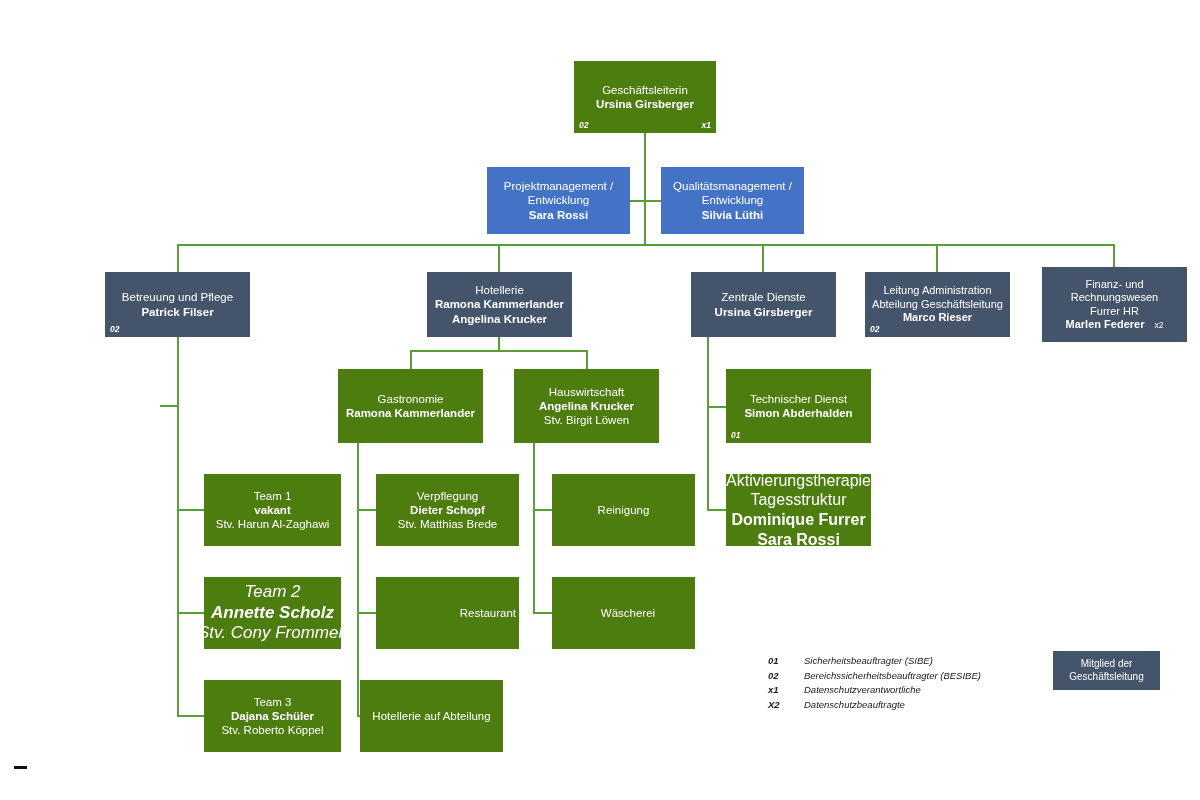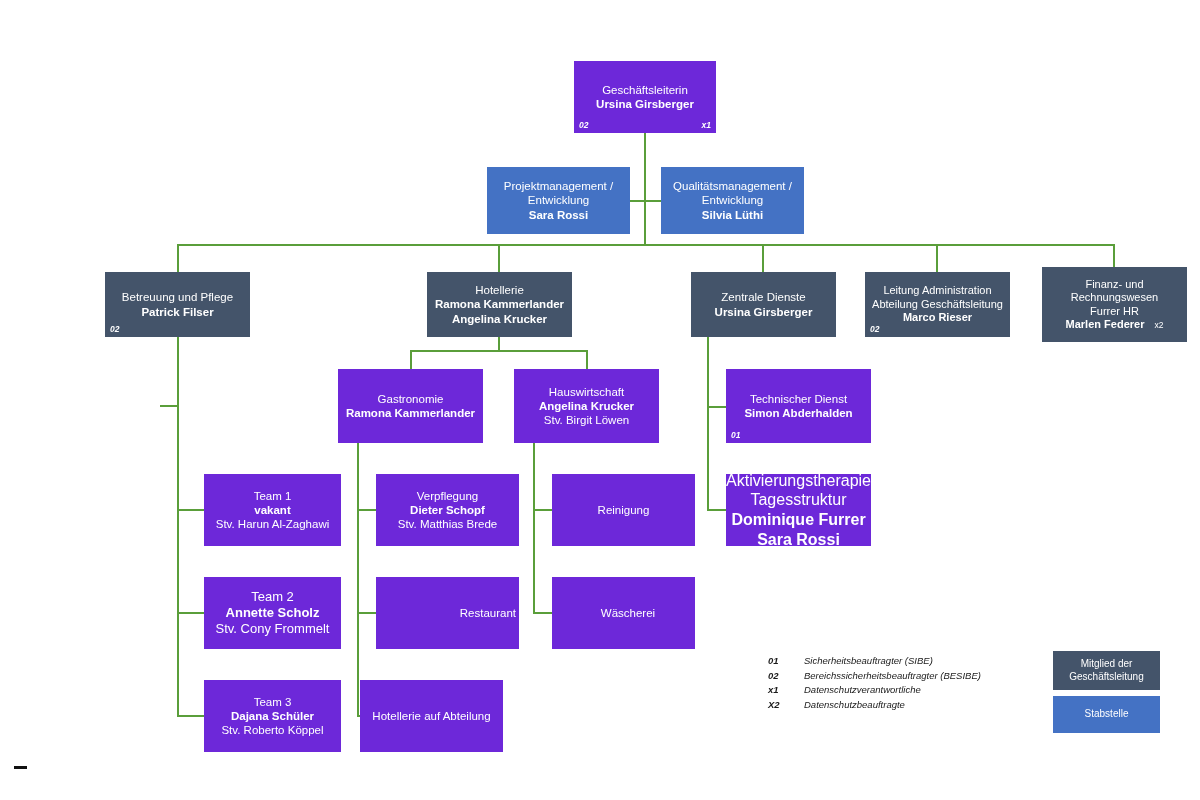--- a/index.html
+++ b/index.html
@@ -24,21 +24,21 @@
     display:flex;
     flex-direction:column;
     align-items:center;
     justify-content:center;
     color:#ffffff;
     text-align:center;
     line-height:1.22;
     padding:4px 3px;
     overflow:visible;
   }
-  .green{background:#6d28d9;}
+  .green{background:#4d7c0f;}
   .dark{background:#44546a;}
   .blue{background:#4472c4;}
 
   .box .ln1,.box .ln2,.box .ln3,.box .ln4{display:block;white-space:nowrap;}
   .t-reg{font-weight:400;}
   .t-bold{font-weight:700;}
 
   
   .mk{
     position:absolute;
@@ -182,21 +182,21 @@
     <span class="ln3 t-bold">Dominique Furrer</span>
     <span class="ln4 t-bold">Sara Rossi</span>
   </div>
 
   <div class="box green" style="left:204px;top:474px;width:137px;height:72px;font-size:11.5px;">
     <span class="ln1 t-reg">Team 1</span>
     <span class="ln2 t-bold">vakant</span>
     <span class="ln3 t-reg">Stv. Harun Al-Zaghawi</span>
   </div>
 
-  <div class="box green" style="left:204px;top:577px;width:137px;height:72px;font-size:13px;">
+  <div class="box green" style="left:204px;top:577px;width:137px;height:72px;font-size:17px;font-style:italic;">
     <span class="ln1 t-reg">Team 2</span>
     <span class="ln2 t-bold">Annette Scholz</span>
     <span class="ln3 t-reg">Stv. Cony Frommelt</span>
   </div>
 
   <div class="box green" style="left:204px;top:680px;width:137px;height:72px;font-size:11.5px;">
     <span class="ln1 t-reg">Team 3</span>
     <span class="ln2 t-bold">Dajana Schüler</span>
     <span class="ln3 t-reg">Stv. Roberto Köppel</span>
   </div>
@@ -246,21 +246,16 @@
       </table>
   </div>
 
   <div class="keybox dark" style="left:1053px;top:651px;width:107px;height:39px;">
     <div>
       <span>Mitglied der</span><br>
       <span>Geschäftsleitung</span>
     </div>
   </div>
 
-  <div class="keybox blue" style="left:1053px;top:696px;width:107px;height:37px;">
-    <div>
-      <span>Stabstelle</span>
-    </div>
-  </div>
 
   <div class="artifact" style="left:14px;top:766px;width:13px;height:3px;"></div>
 
 </div>
 
 </body></html>

